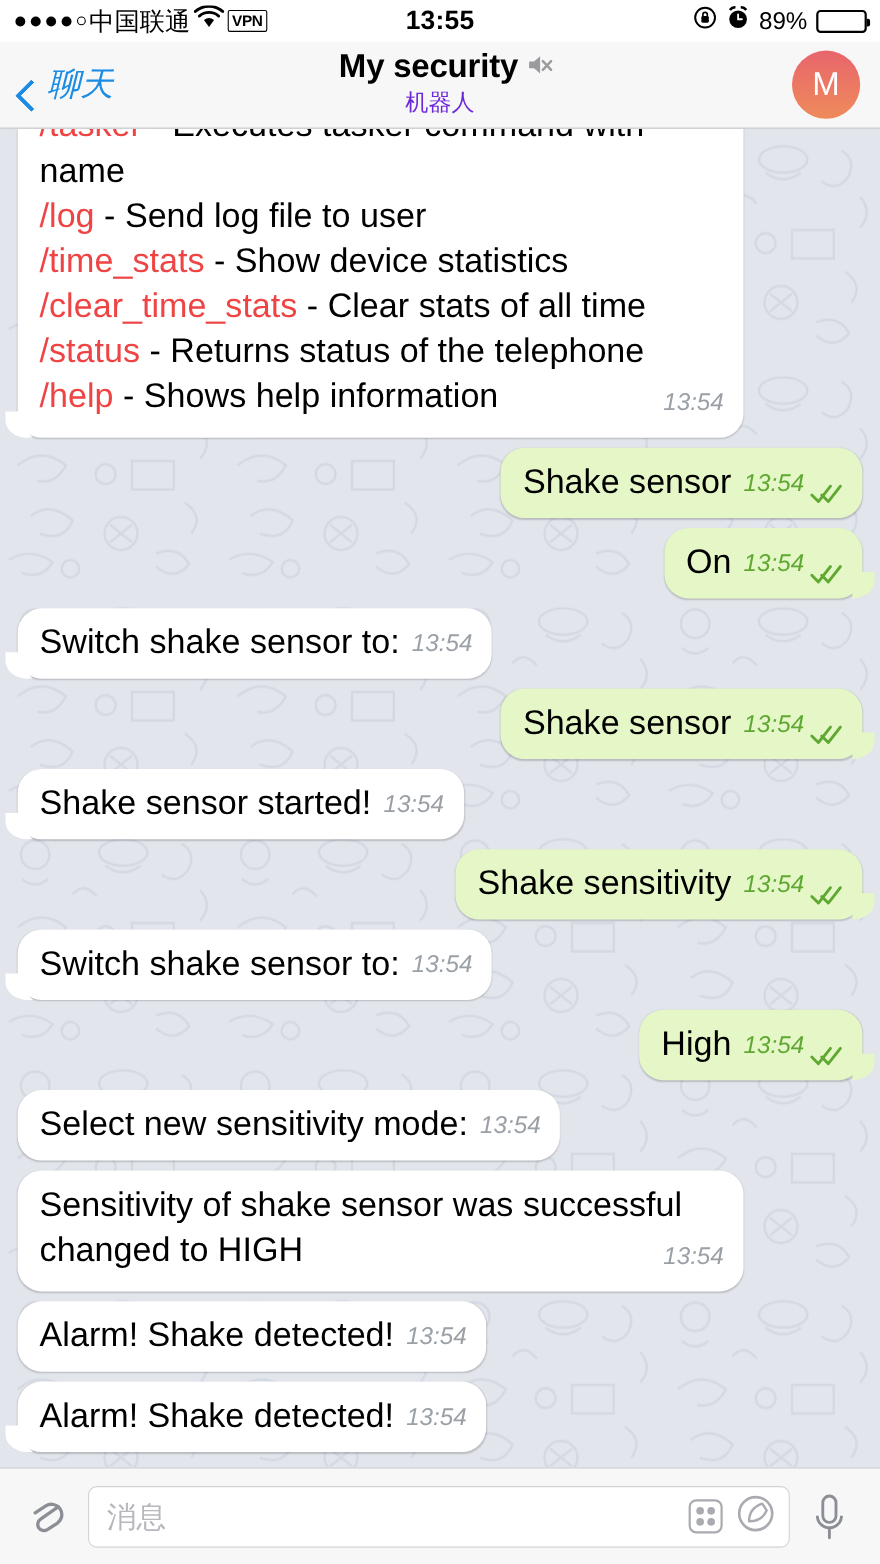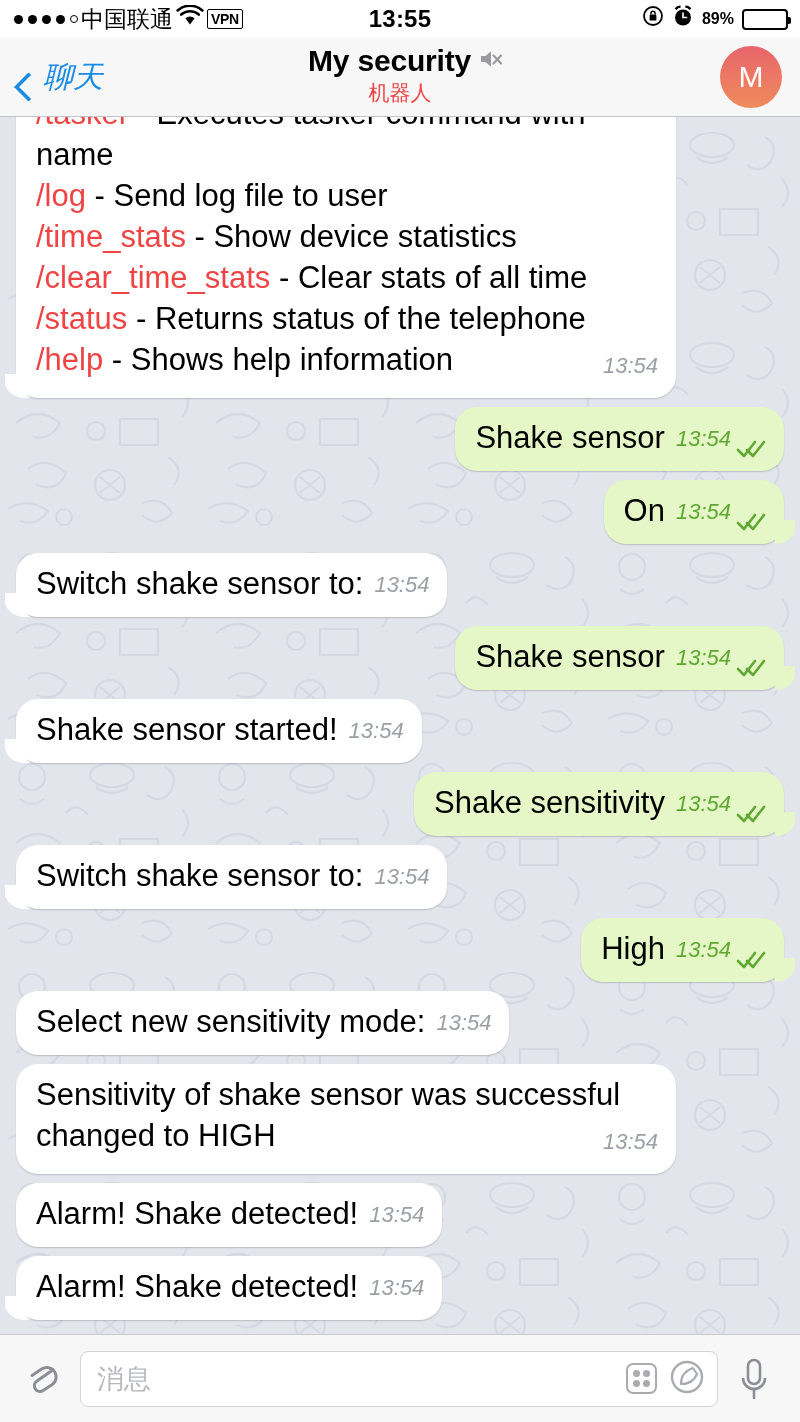--- a/index.html
+++ b/index.html
@@ -73,21 +73,21 @@
     font-weight: 600;
     letter-spacing: 0.2px;
   }
   .sb-right {
     position: absolute;
     right: 12px;
     display: flex;
     align-items: center;
     gap: 8px;
   }
-  .battery-pct { font-size: 16px; font-weight: 700; }
+  .battery-pct { font-size: 22px; font-weight: 400; }
   .battery-shell {
     width: 46px; height: 21px;
     border: 2px solid #000;
     border-radius: 4px;
     position: relative;
     box-sizing: border-box;
     padding: 2px;
   }
   .battery-fill {
     height: 100%;
@@ -151,21 +151,21 @@
   }
   .nav-title {
     font-size: 30px;
     font-weight: bold;
     color: #000;
     letter-spacing: -0.2px;
   }
   .nav-sub {
     margin-top: 1px;
     font-size: 21px;
-    color: #ef4444;
+    color: #6d28d9;
     font-family: "DejaVu Sans", sans-serif;
   }
   .avatar {
     position: absolute;
     right: 18px; top: 50%;
     transform: translateY(-50%);
     width: 62px; height: 62px;
     border-radius: 50%;
     background: linear-gradient(180deg, #e8656c 0%, #ef8b5b 100%);
     color: #fff;

